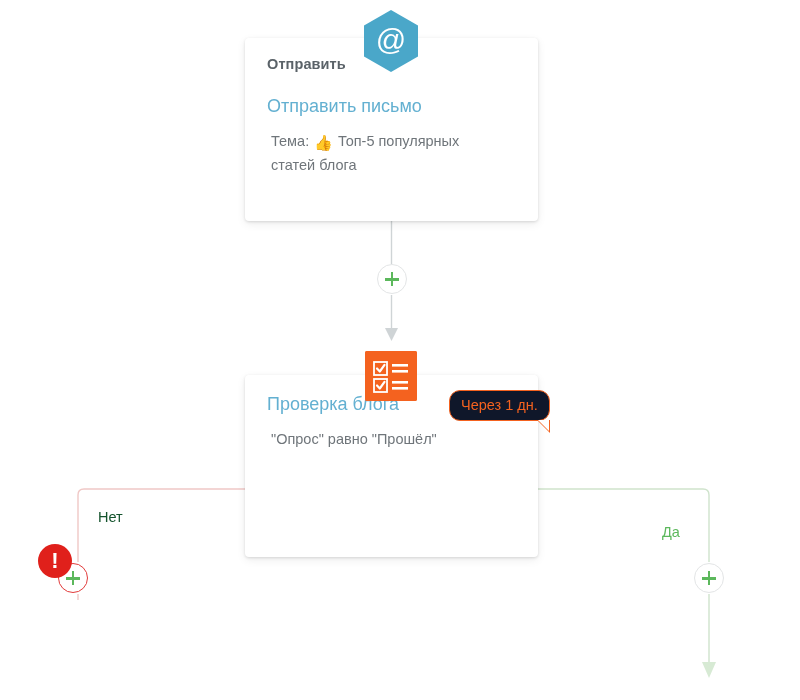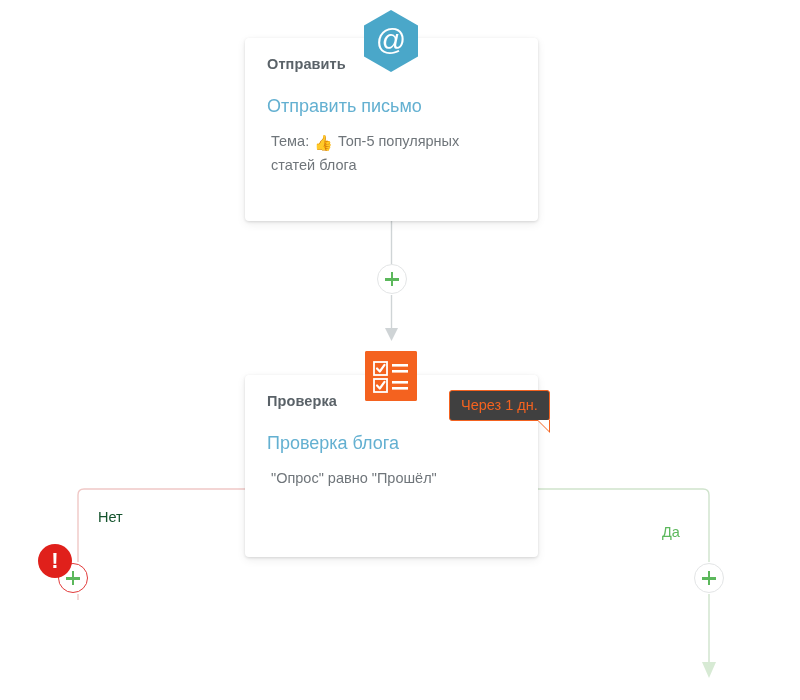--- a/index.html
+++ b/index.html
@@ -147,23 +147,23 @@
     position: absolute;
     font-size: 14.5px;
     z-index: 4;
   }
   .branch-no  { color: #14532d; }
   .branch-yes { color: #5cb85c; }
 
   
   .delay-chip {
     position: absolute;
-    background: #404040;
+    background: #0f172a;
     border: 1px solid #f4621f;
-    border-radius: 3px;
+    border-radius: 11px;
     color: #f4621f;
     font-size: 14.5px;
     padding: 6px 11px 7px 11px;
     white-space: nowrap;
     z-index: 7;
     cursor: pointer;
   }
   .delay-chip .tail {
     position: absolute;
     right: -1px;
@@ -225,21 +225,20 @@
     </div>
   </div>
 
   <div class="plus-btn" style="left:377px; top:264px;">
     <span class="pl-h"></span>
     <span class="pl-v"></span>
   </div>
 
   <div class="card" style="left:245px; top:375px; width:293px; height:182px;">
     <div class="card-inner">
-      <div class="card-kicker">Проверка</div>
       <div class="card-title">Проверка блога</div>
       <div class="card-desc" style="max-width:260px;">"Опрос" равно "Прошёл"</div>
     </div>
   </div>
 
   <div class="node-icon" style="left:365px; top:351px;">
     <div class="sq-icon">
       <svg width="52" height="50" viewBox="0 0 52 50">
         <rect x="0" y="0" width="52" height="50" rx="2" fill="#f4621f"></rect>
 

